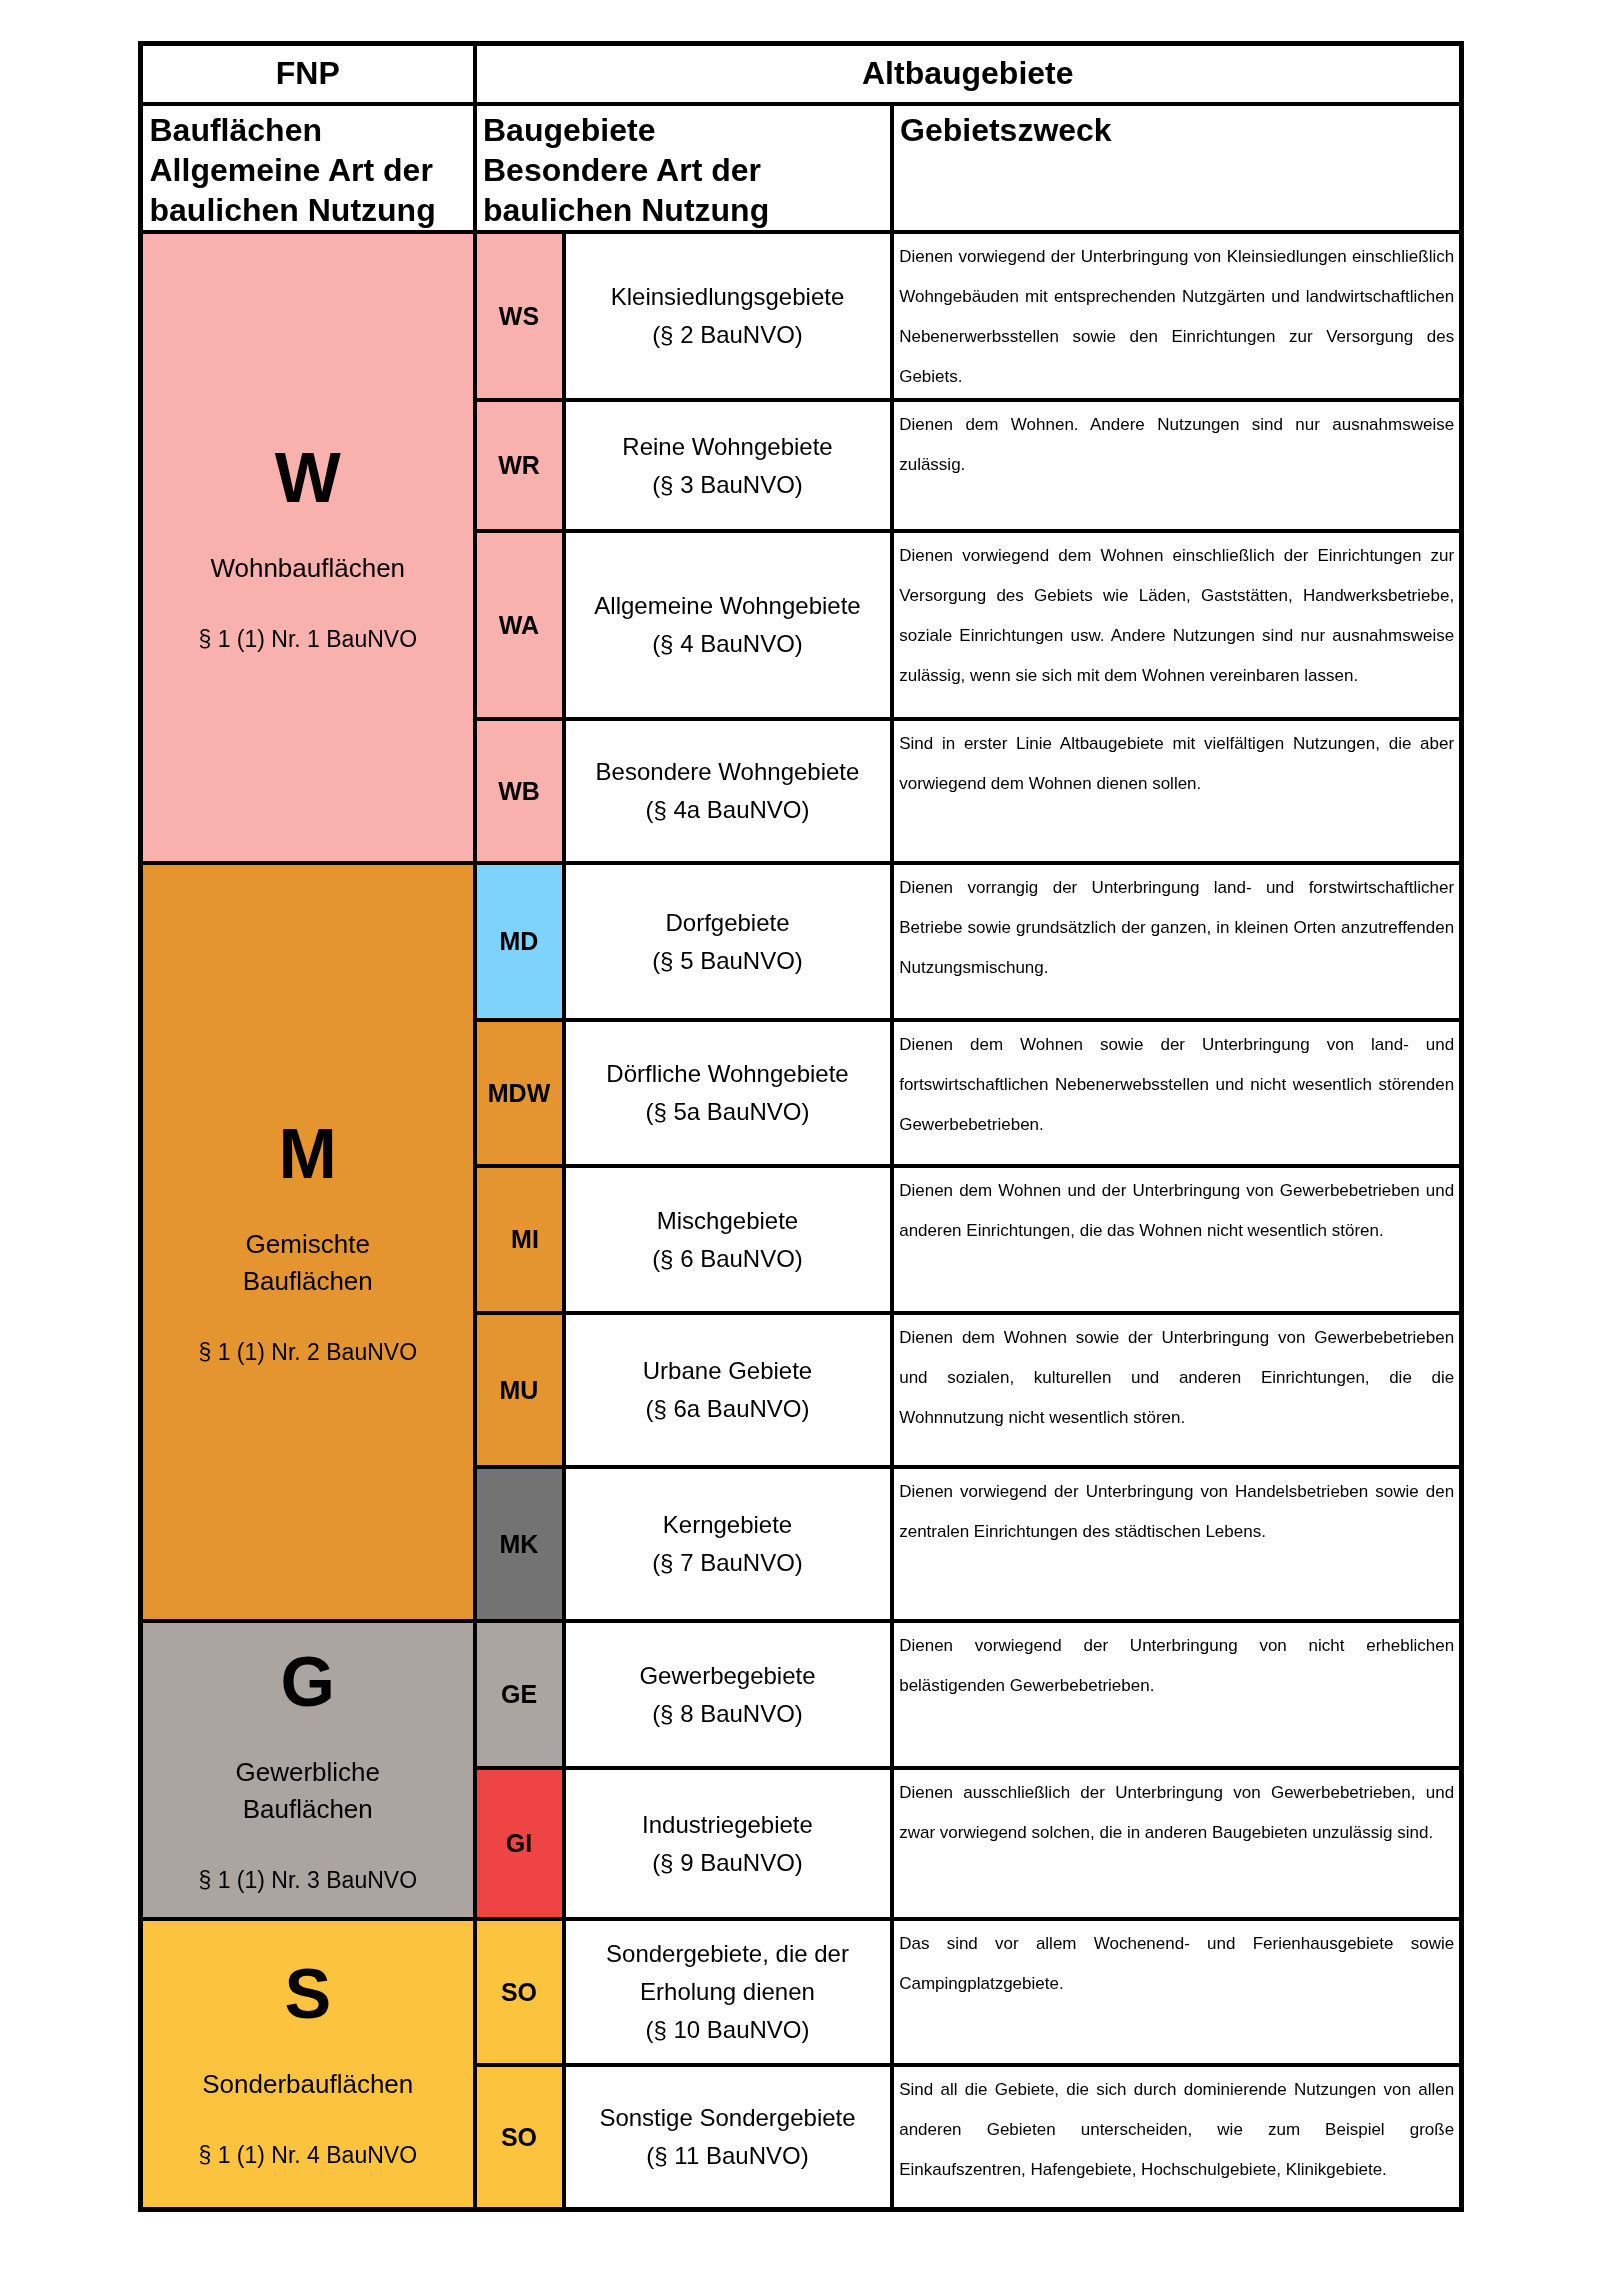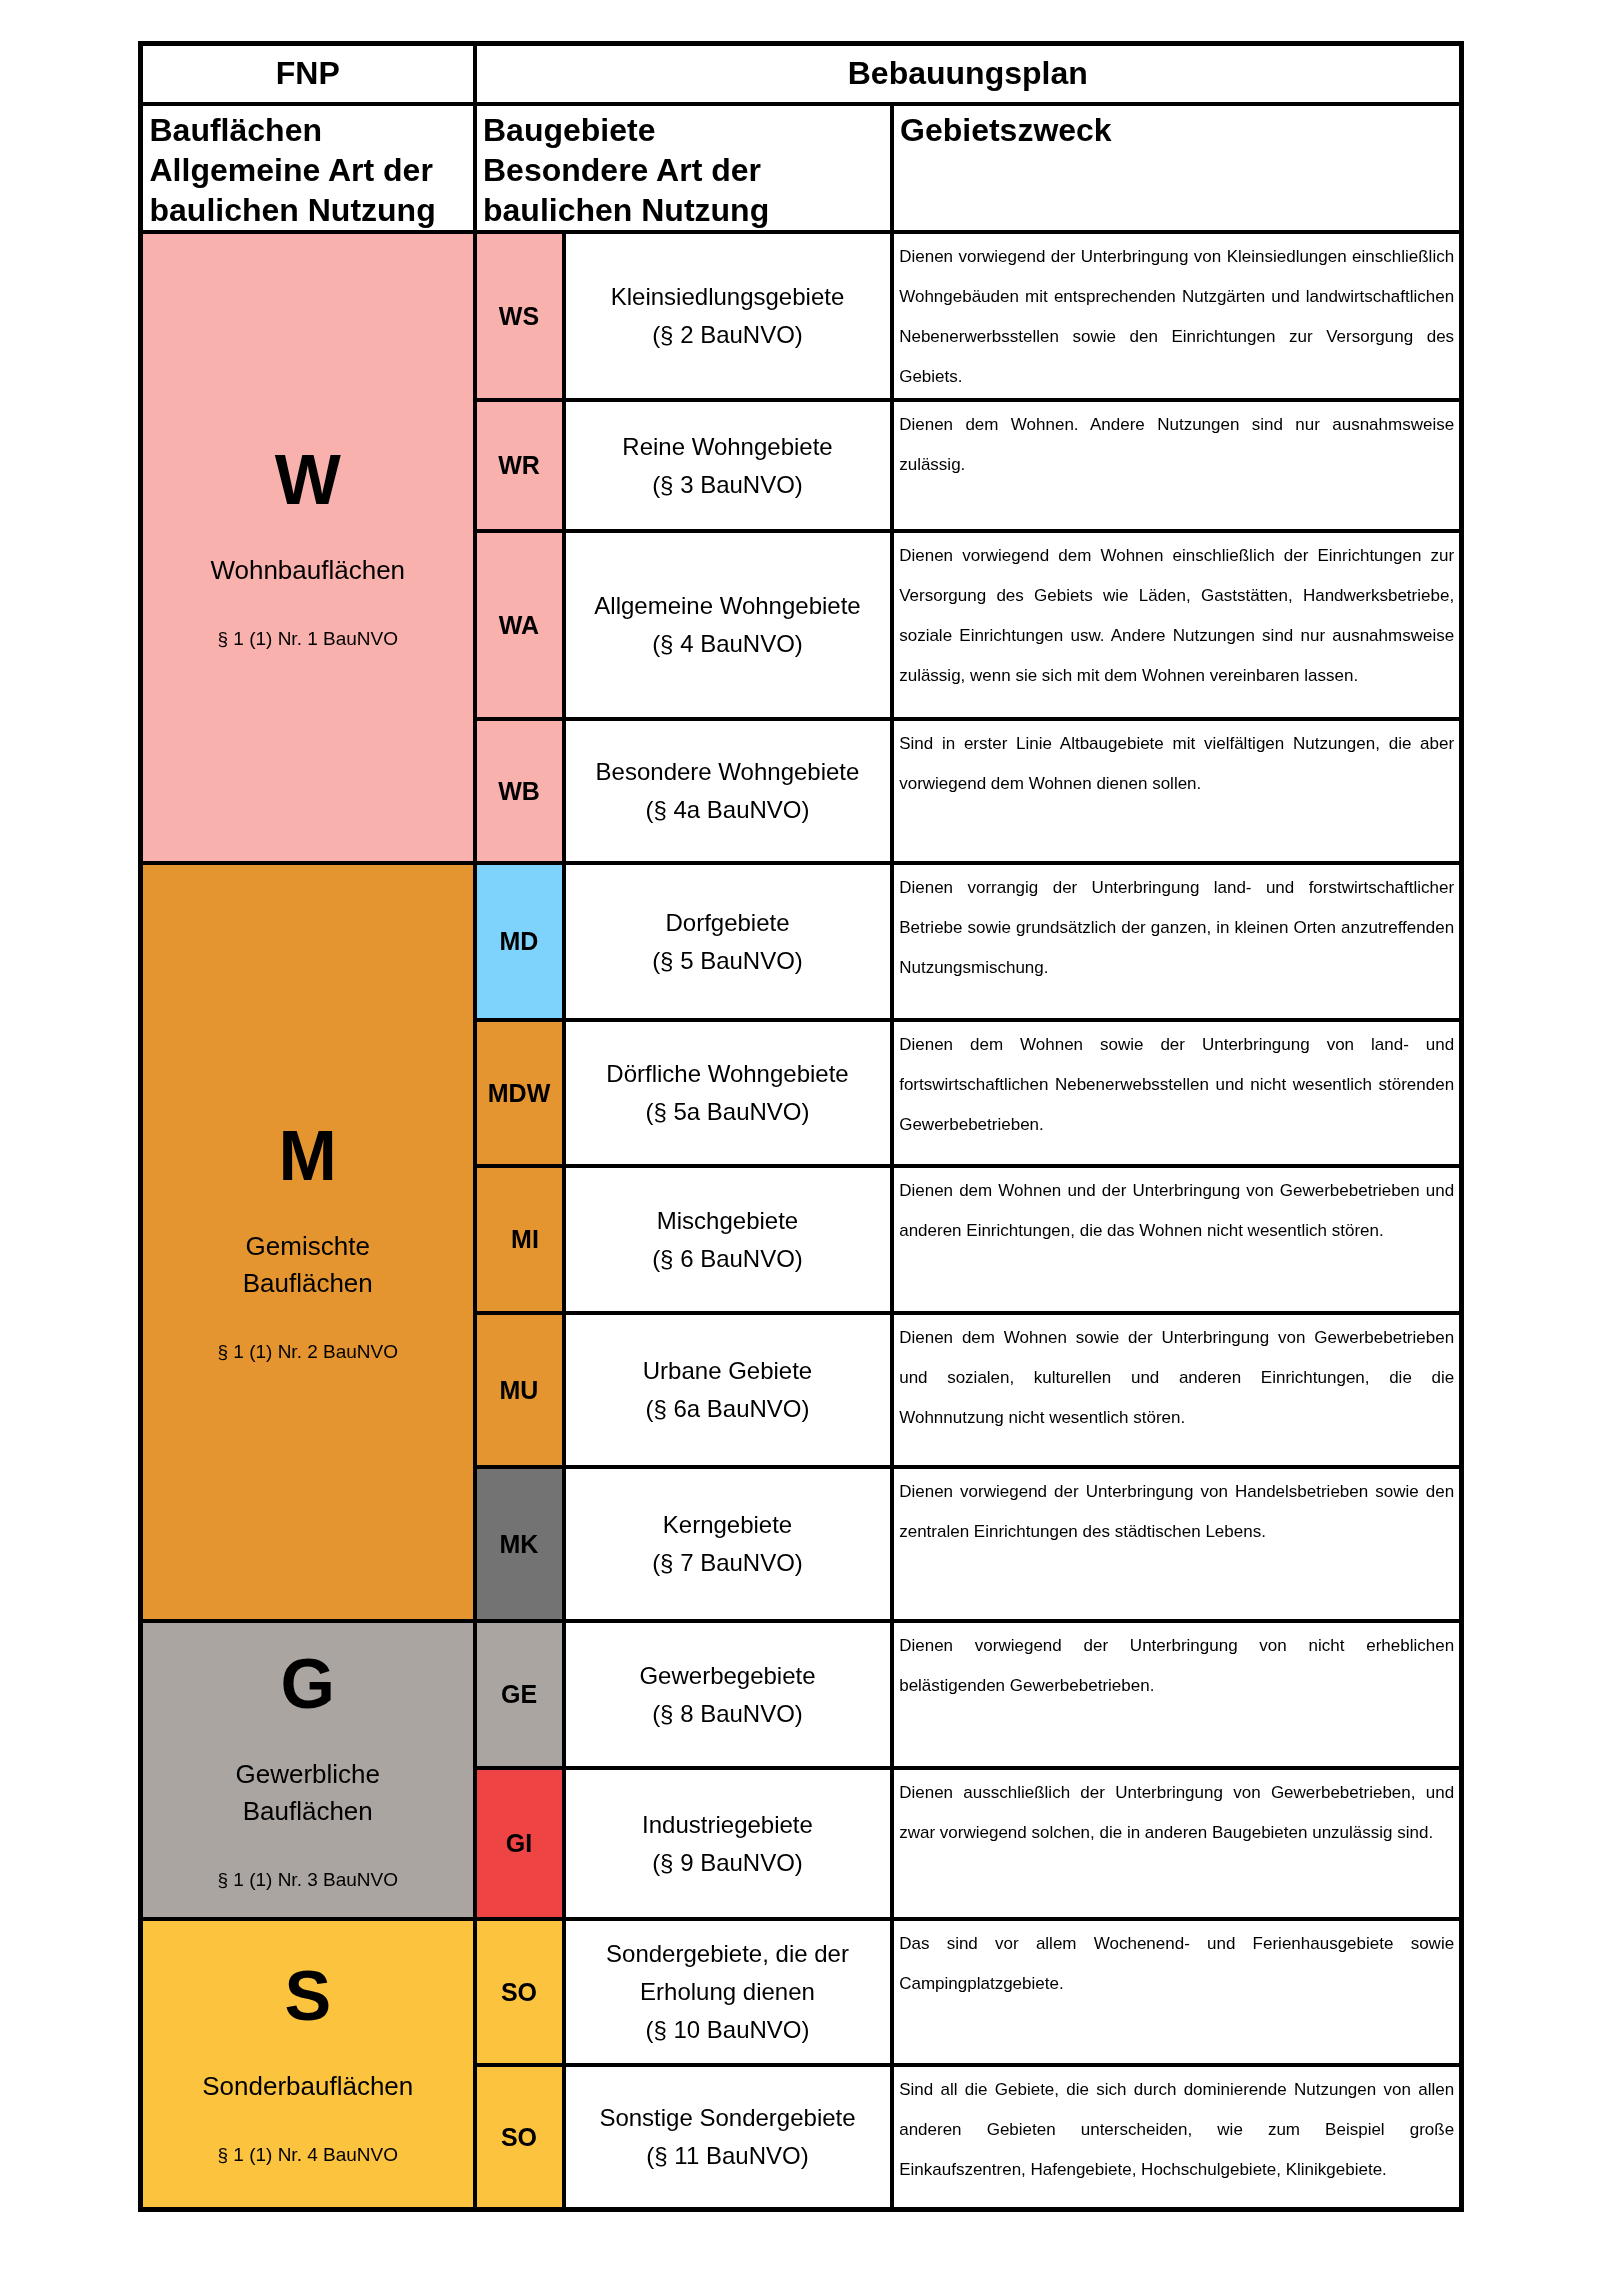--- a/index.html
+++ b/index.html
@@ -62,21 +62,21 @@
     line-height: 1;
     margin-bottom: 37px;
   }
   .section-name {
     font-size: 26px;
     line-height: 37px;
     white-space: pre-line;
     margin-bottom: 39px;
   }
   .section-law {
-    font-size: 19px;
+    font-size: 23px;
     line-height: 1.2;
   }
   .code-cell {
     text-align: center;
     font-weight: bold;
     font-size: 25px;
   }
   .name-cell {
     text-align: center;
     font-size: 24px;
@@ -98,21 +98,21 @@
   <colgroup>
     <col style="width:334px">
     <col style="width:89px">
     <col style="width:328px">
     <col style="width:570px">
   </colgroup>
 
   <tbody>
       <tr class="r1">
     <td class="hdr hdr-center">FNP</td>
-    <td class="hdr hdr-center" colspan="3">Bebauungsplan</td>
+    <td class="hdr hdr-center" colspan="3">Altbaugebiete</td>
   </tr>
 
   <tr class="r2">
     <td class="hdr hdr-left">Bauflächen
 Allgemeine Art der
 baulichen Nutzung</td>
     <td class="hdr hdr-left" colspan="2">Baugebiete
 Besondere Art der
 baulichen Nutzung</td>
     <td class="hdr hdr-left">Gebietszweck</td>

